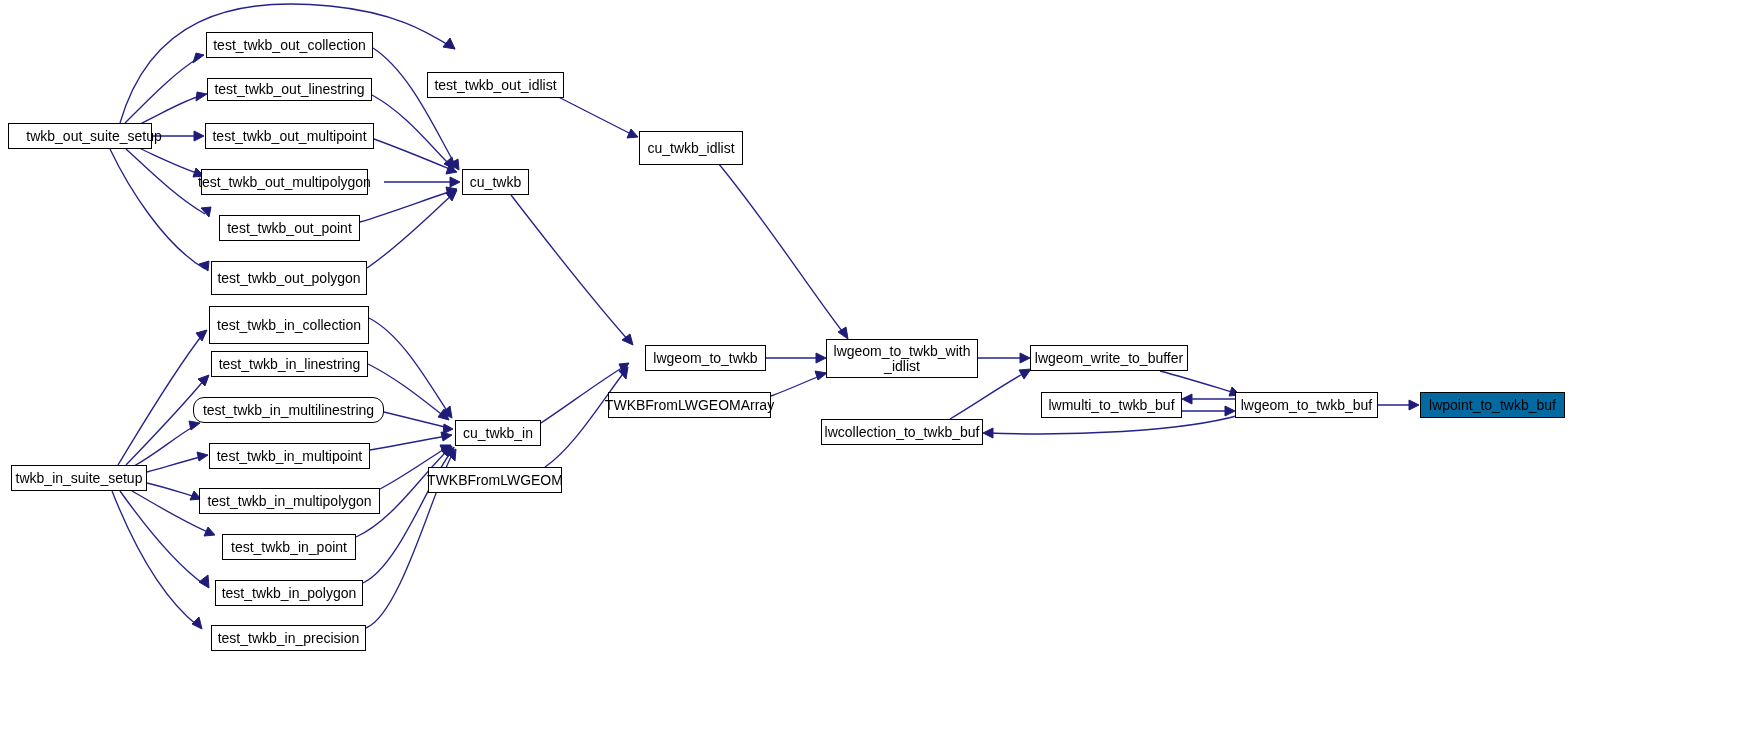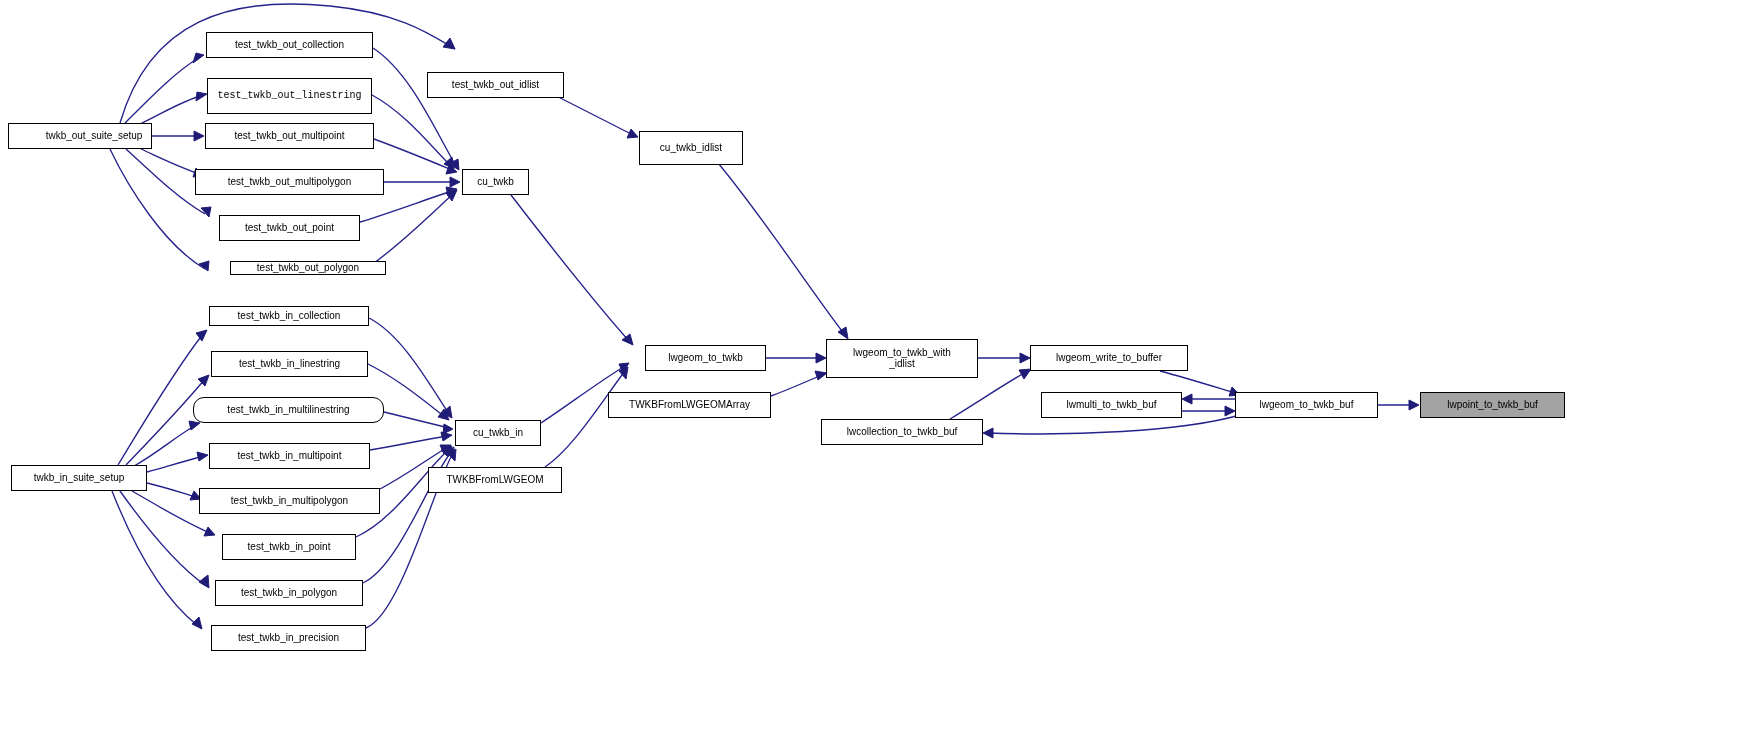--- a/index.html
+++ b/index.html
@@ -1,23 +1,23 @@
 <!DOCTYPE html>
 <html><head>
 <meta charset="utf-8">
 <title>Call Graph</title>
 <style>
   html,body{margin:0;padding:0;background:#ffffff;}
   #canvas{position:relative;width:1743px;height:729px;background:#ffffff;
           font-family:"Liberation Sans","DejaVu Sans",sans-serif;overflow:hidden;}
   .node{position:absolute;box-sizing:border-box;border:1px solid #000000;
-        background:#ffffff;color:#000000;font-size:10px;line-height:1.05;
+        background:#ffffff;color:#000000;font-size:14px;line-height:1.05;
         display:flex;align-items:center;justify-content:center;text-align:center;
         white-space:pre-line;letter-spacing:0px;}
-  .node.hl{background:#a3a3a3;border:1px solid #000000;}
+  .node.hl{background:#0369a1;border:1px solid #000000;}
   svg.edges{position:absolute;left:0;top:0;width:1743px;height:729px;
             pointer-events:none;}
   svg.edges path{fill:none;stroke:#25228c;stroke-width:1.35px;}
   svg.edges polygon{fill:#1f1c77;stroke:#1f1c77;stroke-width:1px;}
 </style>
 </head>
 <body>
 
 <div id="canvas" style="background: rgb(255, 255, 255);">
   <svg class="edges" viewBox="0 0 1743 729" xmlns="http://www.w3.org/2000/svg">
@@ -126,29 +126,29 @@
     <polygon points="1235,411 1225,416 1225,406"></polygon>
 
     <path d="M 1240,415 C 1180,432 1070,436 988,433"></path>
     <polygon points="983,433 993,428 993,438"></polygon>
 
     <path d="M 1378,405 L 1414,405"></path>
     <polygon points="1419,405 1409,410 1409,400"></polygon>
   </svg>
 <div class="node" style="left: 8px; top: 123px; width: 144px; height: 26px; padding-left: 28px;">twkb_out_suite_setup</div>
     <div class="node" style="left: 206px; top: 32px; width: 167px; height: 26px;">test_twkb_out_collection</div>
-    <div class="node" style="left: 207px; top: 78px; width: 165px; height: 36px; font-family: Liberation Mono, monospace;">test_twkb_out_linestring</div>
+    <div class="node" style="left: 207px; top: 78px; width: 165px; height: 23px;">test_twkb_out_linestring</div>
     <div class="node" style="left: 205px; top: 123px; width: 169px; height: 26px;">test_twkb_out_multipoint</div>
-    <div class="node" style="left: 195px; top: 169px; width: 189px; height: 26px; text-align: right;">test_twkb_out_multipolygon</div>
+    <div class="node" style="left: 201px; top: 169px; width: 167px; height: 26px; text-align: right;">test_twkb_out_multipolygon</div>
     <div class="node" style="left: 219px; top: 215px; width: 141px; height: 26px;">test_twkb_out_point</div>
-    <div class="node" style="left: 211px; top: 261px; width: 156px; height: 14px; margin-left: 19px;">test_twkb_out_polygon</div>
+    <div class="node" style="left: 211px; top: 261px; width: 156px; height: 34px;">test_twkb_out_polygon</div>
     <div class="node" style="left: 427px; top: 72px; width: 137px; height: 26px;">test_twkb_out_idlist</div>
     <div class="node" style="left: 462px; top: 169px; width: 67px; height: 26px;">cu_twkb</div>
     <div class="node" style="left: 639px; top: 131px; width: 104px; height: 34px;">cu_twkb_idlist</div>
-    <div class="node" style="left: 209px; top: 306px; width: 160px; height: 20px;">test_twkb_in_collection</div>
+    <div class="node" style="left: 209px; top: 306px; width: 160px; height: 38px;">test_twkb_in_collection</div>
     <div class="node" style="left: 211px; top: 351px; width: 157px; height: 26px;">test_twkb_in_linestring</div>
     <div class="node" style="left: 193px; top: 397px; width: 191px; height: 26px; border-radius: 11px;">test_twkb_in_multilinestring</div>
     <div class="node" style="left: 209px; top: 443px; width: 161px; height: 26px;">test_twkb_in_multipoint</div>
     <div class="node" style="left: 199px; top: 488px; width: 181px; height: 26px;">test_twkb_in_multipolygon</div>
     <div class="node" style="left: 222px; top: 534px; width: 134px; height: 26px;">test_twkb_in_point</div>
     <div class="node" style="left: 215px; top: 580px; width: 148px; height: 26px;">test_twkb_in_polygon</div>
     <div class="node" style="left: 211px; top: 625px; width: 155px; height: 26px;">test_twkb_in_precision</div>
     <div class="node" style="left: 11px; top: 465px; width: 136px; height: 26px;">twkb_in_suite_setup</div>
     <div class="node" style="left: 455px; top: 420px; width: 86px; height: 26px;">cu_twkb_in</div>
     <div class="node" style="left: 428px; top: 467px; width: 134px; height: 26px;">TWKBFromLWGEOM</div>

